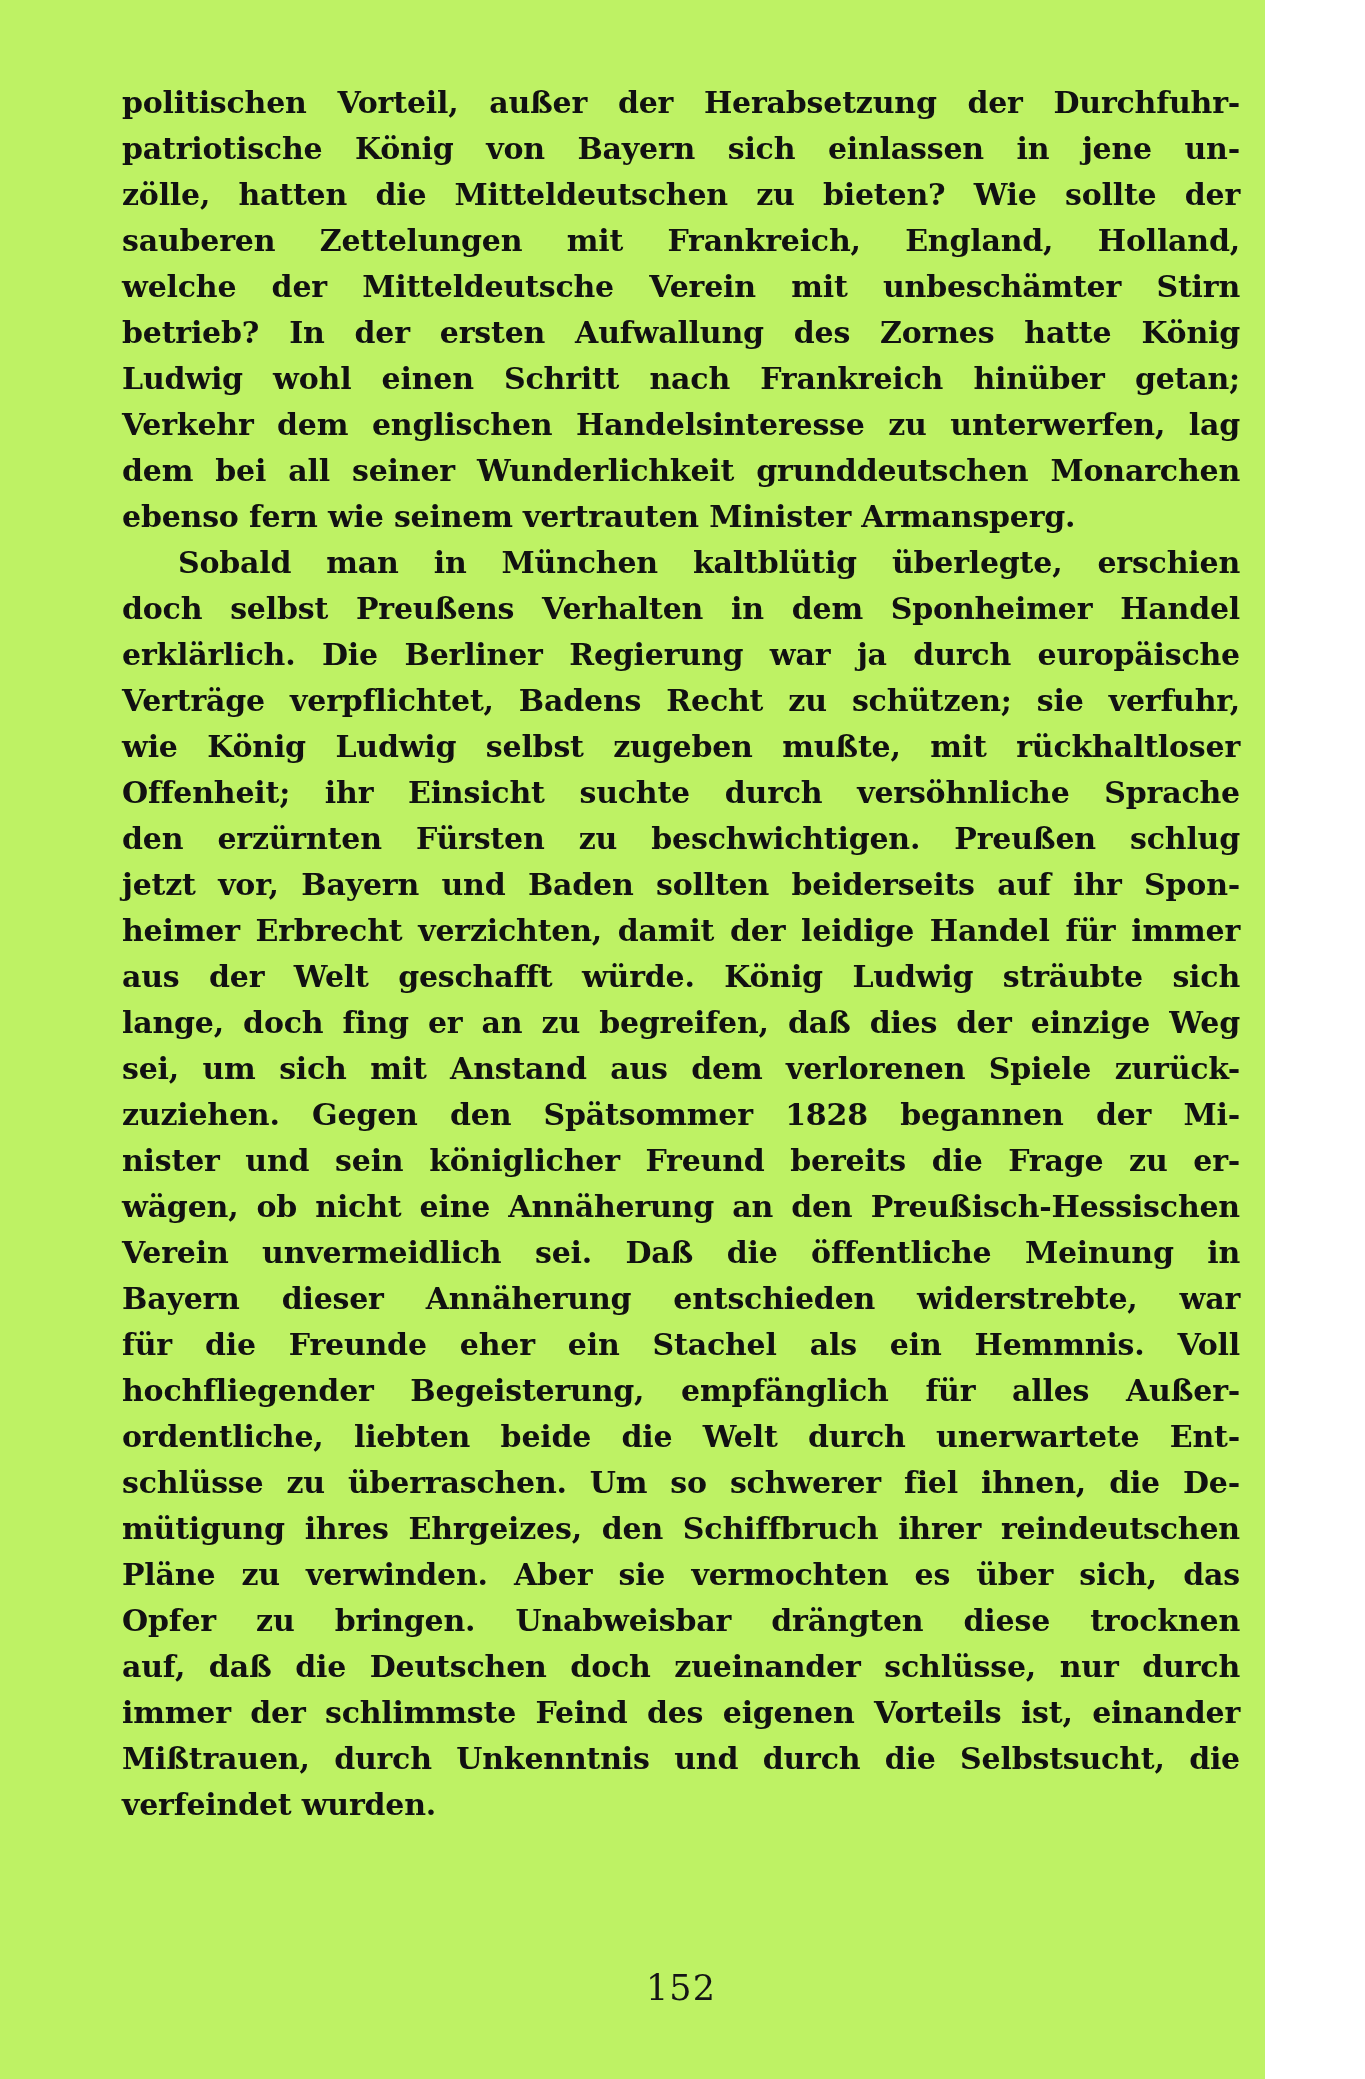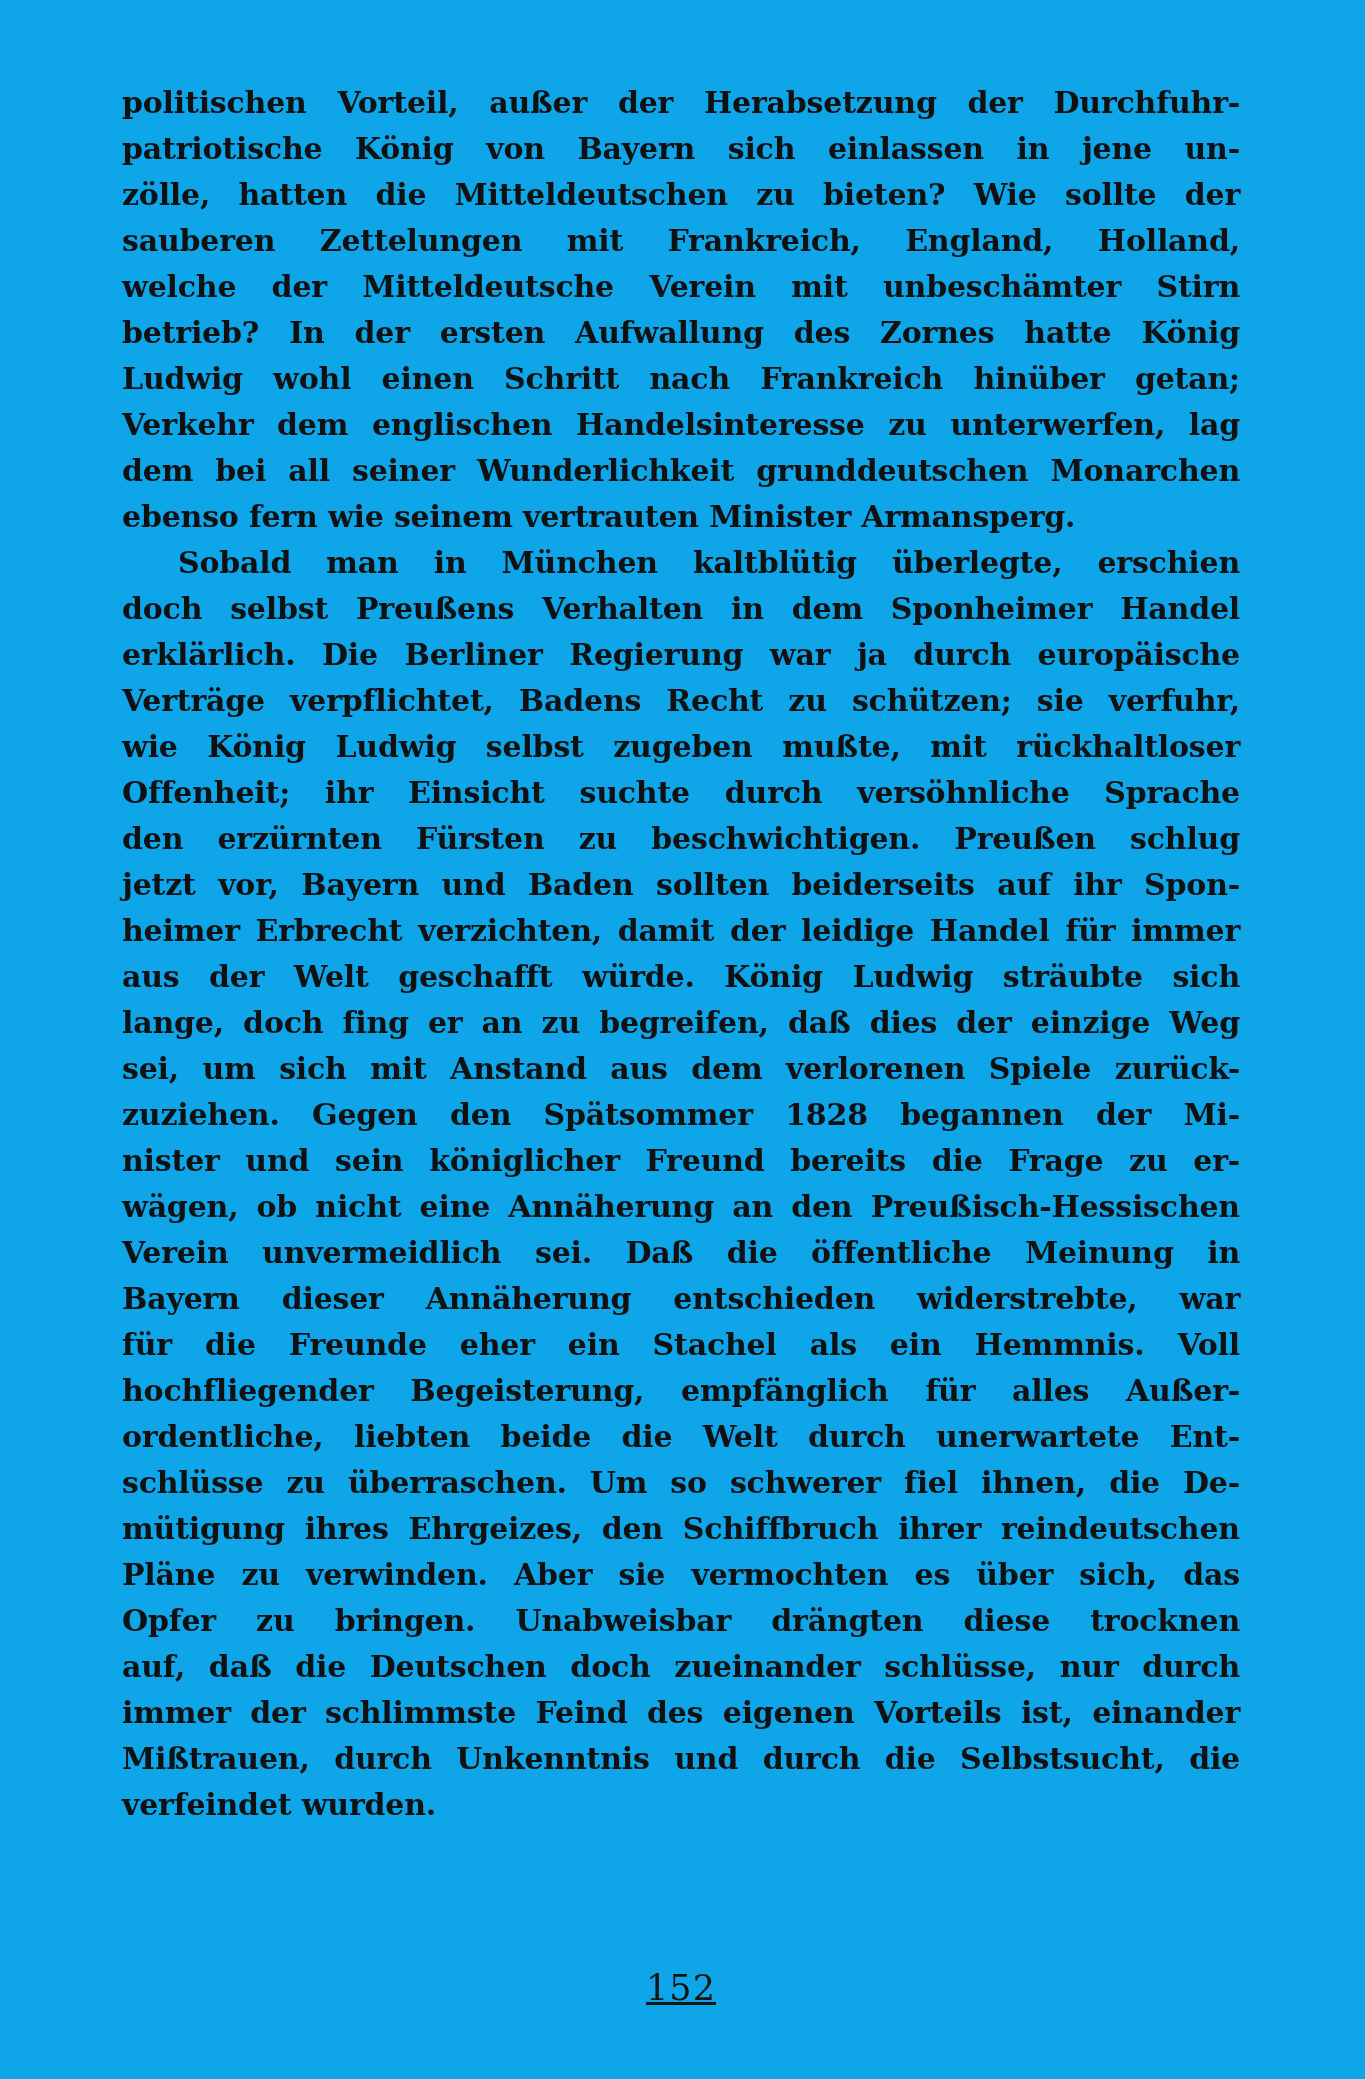--- a/index.html
+++ b/index.html
@@ -2,24 +2,24 @@
 <html><head>
   <meta charset="utf-8">
   <style>
     html, body {
       margin: 0;
       padding: 0;
       background: #ffffff;
     }
     .page {
       position: relative;
-      width: 1365px;
+      width: 1265px;
       height: 2079px;
       box-sizing: border-box;
-      background: #0ea5e9;
+      background: #bef264;
       color: #111111;
       font-family: "DejaVu Serif", serif;
       overflow: hidden;
     }
     .text-block {
       position: absolute;
       left: 122px;
       top: 80px;
       width: 1118px;
       font-size: 30px;
@@ -42,21 +42,20 @@
     .page-number {
       position: absolute;
       left: 122px;
       width: 1118px;
       top: 1968px;
       text-align: center;
       font-size: 35px;
       font-weight: 400;
       letter-spacing: 1px;
       color: #151515;
-      text-decoration: underline;
     }
   </style>
 </head>
 <body>
 
 <div class="page">
   <div class="text-block">
     <div class="paragraph">
         <div class="line">politischen Vorteil, außer der Herabsetzung der Durchfuhr-</div>
         <div class="line">patriotische König von Bayern sich einlassen in jene un-</div>

